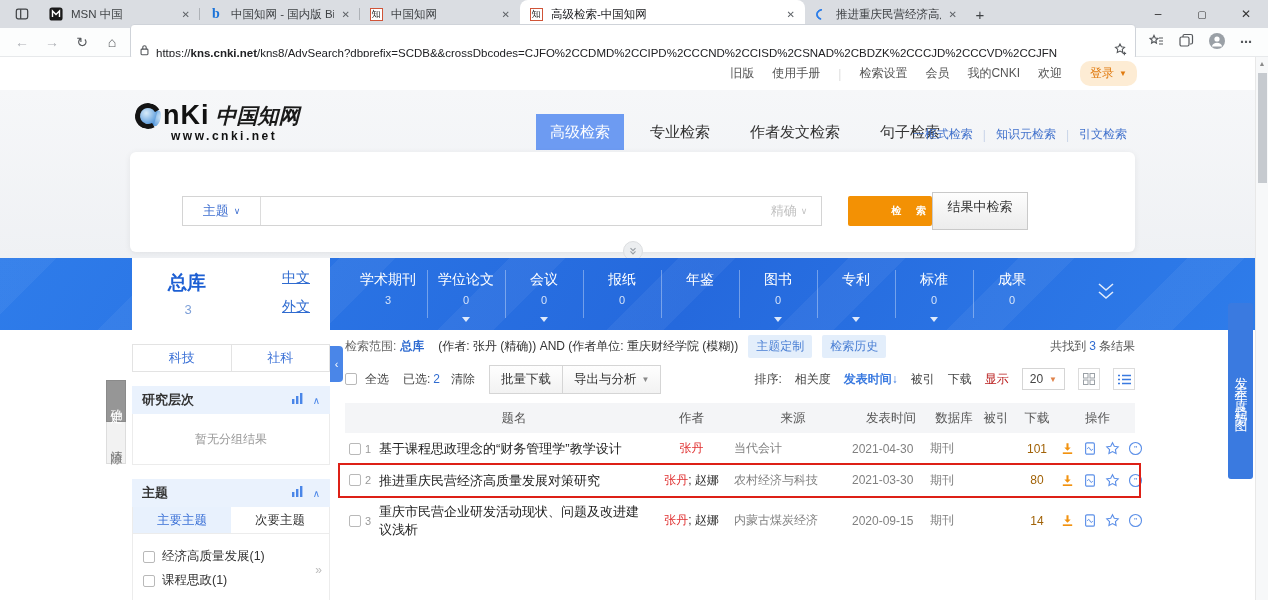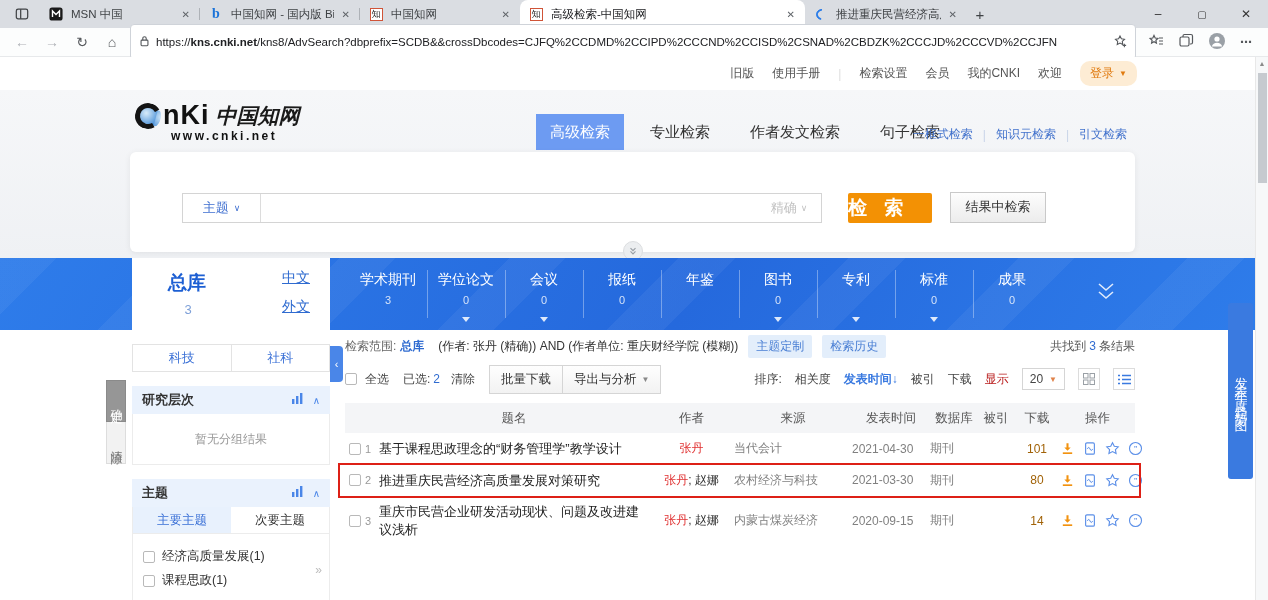--- a/index.html
+++ b/index.html
@@ -21,21 +21,21 @@
   .spinner { width:11px; height:11px; border-radius:50%; border:2px solid #2b7de9; border-right-color:transparent; border-bottom-color:transparent; transform:rotate(-40deg); }
   .newtab { width:26px; height:26px; display:flex; align-items:center; justify-content:center; font-size:15px; color:#3f4245; margin-bottom:1px; }
   .winctl { margin-left:auto; display:flex; height:28px; }
   .winctl span { width:44px; display:flex; align-items:center; justify-content:center; color:#333; }
   .wc-min { font-size:12px; } .wc-max { font-size:10px; } .wc-close { font-size:12px; }
 
   
   .urlbar { position:absolute; top:28px; left:0; right:0; height:29px; background:#fcfdfd; border-bottom:1px solid #e7e9eb; display:flex; align-items:center; padding:0 10px; gap:6px; }
   .navbtn { width:24px; height:24px; display:flex; align-items:center; justify-content:center; font-size:14px; }
   .nav-dim { color:#aeb1b6; } .nav-dark { color:#55585c; }
-  .urlfield { flex:1; height:36px; border:1px solid #cfd3d9; border-radius:4px; background:#fff; display:flex; align-items:center; padding:0 8px; gap:6px; min-width:0; }
+  .urlfield { flex:1; height:36px; border:1px solid #cfd3d9; border-radius:4px; background:#fff; display:flex; align-items:flex-end; padding:0 8px; gap:6px; min-width:0; }
   .urltext { flex:1; overflow:hidden; white-space:nowrap; font-size:11.5px; color:#202124; }
   .urltext b { font-weight:bold; }
   .rticons { display:flex; align-items:center; gap:14px; padding:0 6px; }
 
   
   .pscroll { position:absolute; top:57px; right:0; bottom:0; width:13px; background:#f7f8f9; border-left:1px solid #e8e8e8; z-index:60; }
   .pscroll .up { display:block; height:14px; text-align:center; line-height:14px; font-size:7px; color:#8a8a8a; }
   .pscroll .thumb { position:absolute; top:16px; left:2px; width:9px; height:110px; background:#c6cacf; }
 
   
@@ -59,22 +59,22 @@
   .slinks .ld { color:#c9d4e8; }
 
   
   .card { position:absolute; left:130px; top:62px; width:1005px; height:100px; background:#fff; border-radius:6px; box-shadow:0 1px 6px rgba(0,0,0,.07); }
   .form-row { position:absolute; left:52px; top:40px; display:flex; align-items:center; }
   .igroup { display:flex; align-items:center; width:640px; height:30px; border:1px solid #d4d4d4; background:#fff; }
   .fsel { width:78px; display:flex; align-items:center; justify-content:center; gap:5px; color:#3f6fd0; font-size:13px; border-right:1px solid #dcdcdc; height:100%; }
   .fsel .car, .msel .car { font-size:9px; }
   .sinput { flex:1; height:100%; border:none; outline:none; font-size:13px; padding:0 8px; min-width:0; }
   .msel { width:64px; display:flex; align-items:center; justify-content:center; gap:4px; color:#c2c2c2; font-size:13px; height:100%; }
-  .searchbtn { width:84px; height:30px; margin-left:26px; background:#f39104; color:#fff; font-size:19px; font-weight:bold; letter-spacing:6px; border:none; text-align:left; line-height:30px; border-radius:2px; }
-  .inresbtn { width:96px; height:31px; margin-left:18px; background:linear-gradient(#fdfdfd,#ececec); border:1px solid #c9c9c9; color:#333; font-size:13px; text-align:center; line-height:28px; }
+  .searchbtn { width:84px; height:30px; margin-left:26px; background:#f39104; color:#fff; font-size:10px; font-weight:bold; letter-spacing:6px; border:none; text-align:right; line-height:30px; border-radius:2px; }
+  .inresbtn { width:96px; height:38px; background:linear-gradient(#fdfdfd,#ececec); border:1px solid #c9c9c9; color:#333; font-size:13px; text-align:center; line-height:28px; }
   .collapse-circ { position:absolute; left:50%; bottom:-9px; transform:translateX(-50%); width:20px; height:20px; border-radius:50%; background:#eceef0; border:1px solid #dcdee0; display:flex; align-items:center; justify-content:center; }
 
   
   .dbbar { position:absolute; top:258px; left:0; right:13px; height:72px;
     background:linear-gradient(120deg,#2e7cea 0%,#2569dd 55%,#2e7cea 100%); overflow:hidden; }
   .dbbar::before { content:""; position:absolute; inset:0;
     background:repeating-linear-gradient(135deg, rgba(255,255,255,.05) 0 40px, rgba(255,255,255,0) 40px 120px); }
   .totalbox { position:absolute; left:132px; top:0; width:198px; height:72px; background:#fff; z-index:2; }
   .total-label { position:absolute; left:36px; top:12px; font-size:19px; font-weight:bold; color:#1d5fd3; }
   .total-count { position:absolute; left:36px; top:44px; width:40px; text-align:center; font-size:13px; color:#7ea0d8; }

